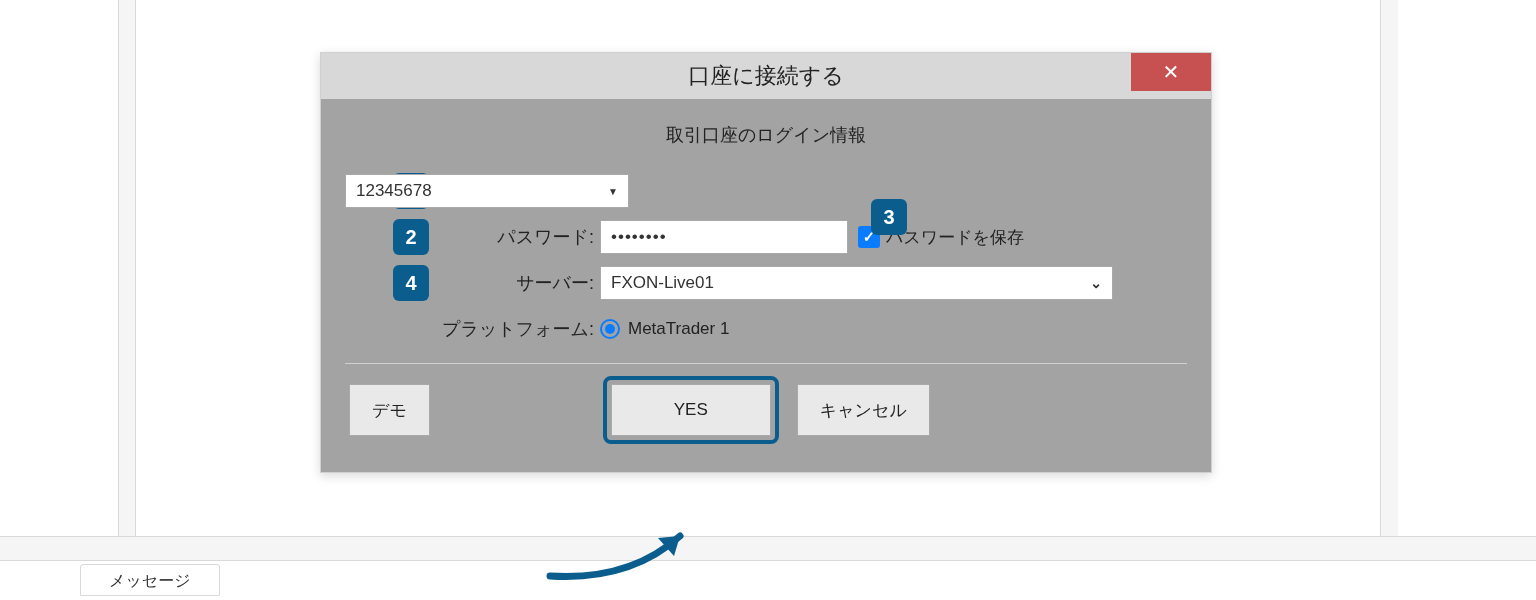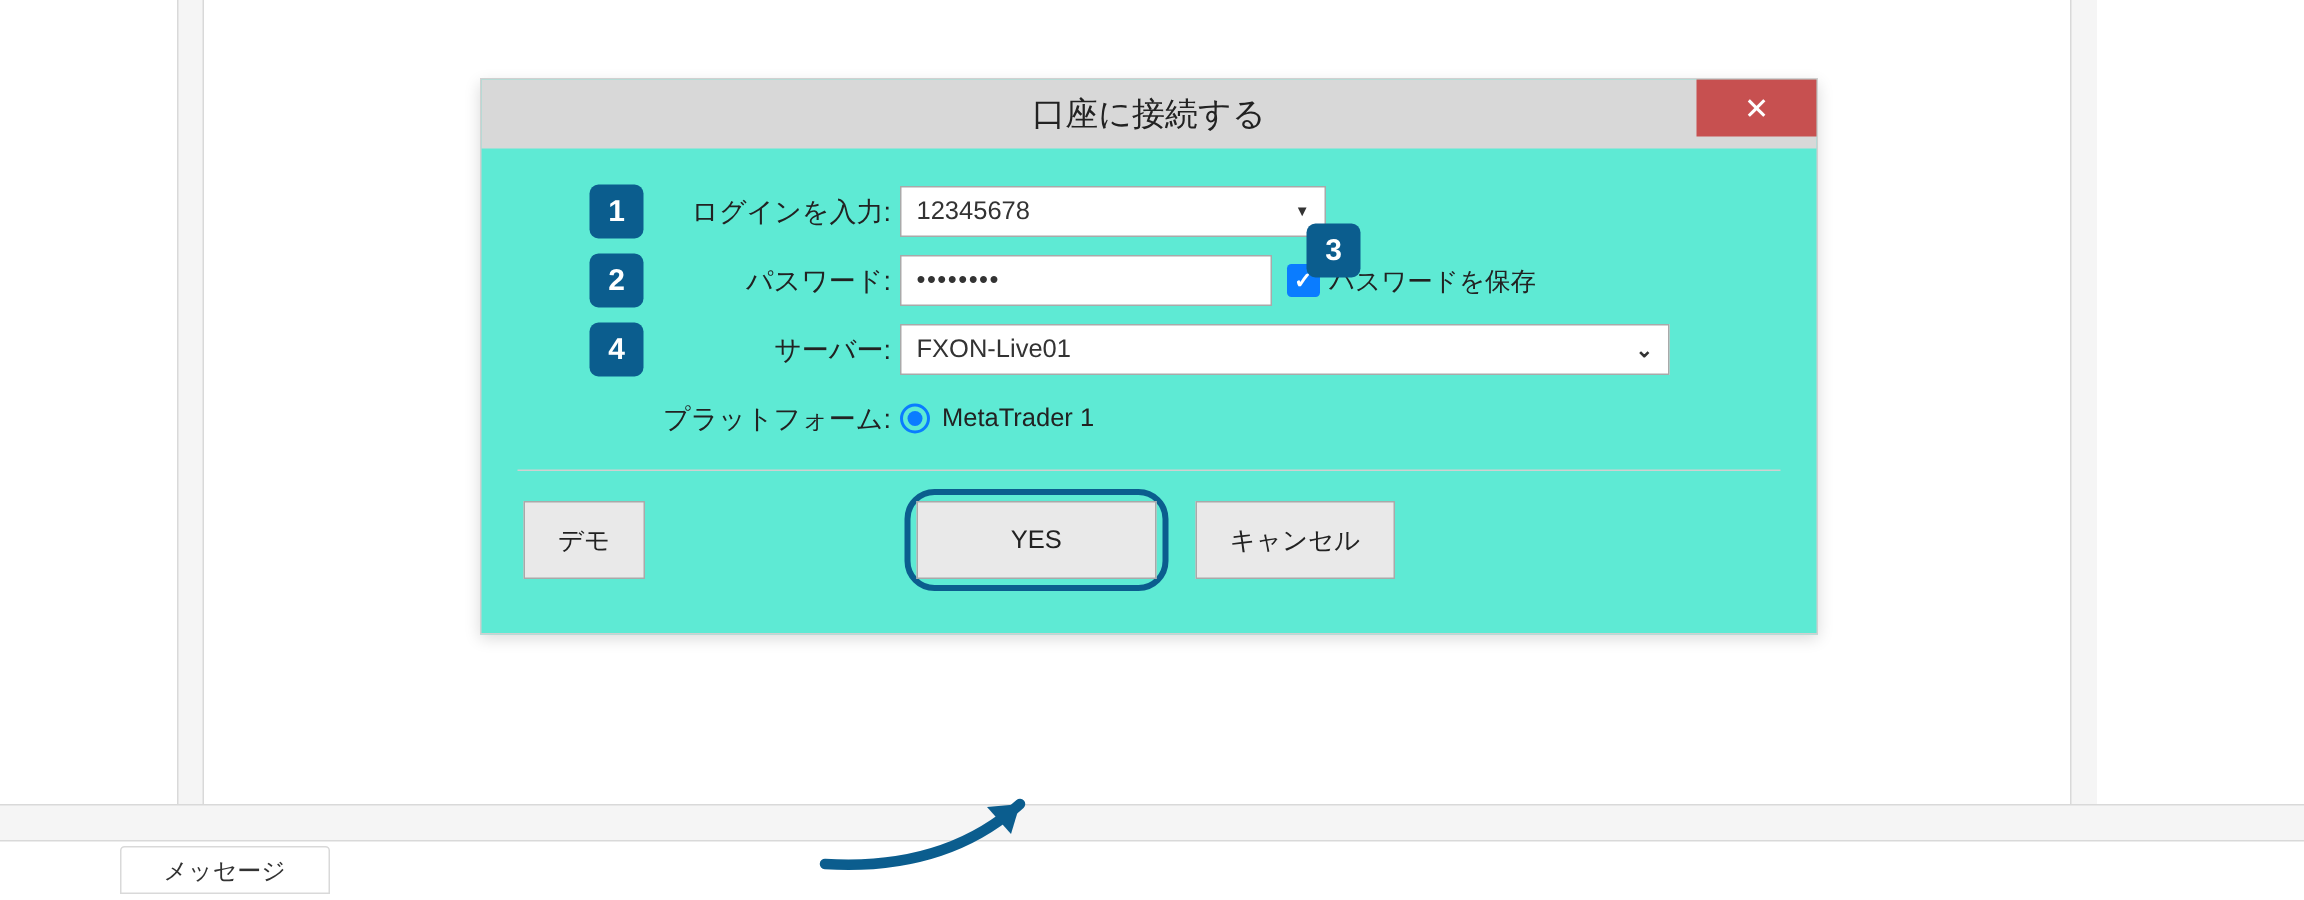--- a/index.html
+++ b/index.html
@@ -33,21 +33,21 @@
     }
     .tab {
       position:absolute; left:80px; top:564px; height:32px;
       padding:6px 28px; background:#fff; border:1px solid #d9d9d9;
       border-top-left-radius:3px; border-top-right-radius:3px;
       font-size:16px; color:#333;
     }
     
     .dialog {
       position:absolute; left:320px; top:52px; width:892px;
-      background:#5eead4; border:1px solid #d0d0d0;
+      background:#a3a3a3; border:1px solid #d0d0d0;
       box-shadow:0 3px 10px rgba(0,0,0,0.15);
     }
     .titlebar {
       height:46px; background:#d8d8d8;
       display:flex; align-items:center; justify-content:center;
       position:relative; font-size:22px; color:#222;
     }
     .close-btn {
       position:absolute; right:0; top:0; width:80px; height:38px;
       background:#c75050; color:#fff; display:flex; align-items:center; justify-content:center;
@@ -101,21 +101,21 @@
     .buttons {
       display:flex; align-items:center; padding:0 4px 18px 4px; gap:18px;
     }
     .btn {
       height:52px; padding:0 22px; background:#e9e9e9;
       border:1px solid #a9a9a9; font-size:17px; color:#222;
       display:flex; align-items:center; justify-content:center;
       cursor:pointer;
     }
     .btn-yes-wrap {
-      margin-left:155px; padding:4px; border:4px solid #0b5d8e; border-radius:20px;
+      margin-left:155px; padding:4px; border:4px solid #0b5d8e; border-radius:8px;
     }
     .btn-yes { width:160px; }
     .btn-cancel { }
     
     .arrow {
       position:absolute; left:540px; top:516px; width:220px; height:70px;
       pointer-events:none;
     }
   </style>
 </head>
@@ -129,24 +129,24 @@
 <div class="tab">メッセージ</div>
 
 <div class="dialog">
   <div class="titlebar">
     <span>口座に接続する</span>
     <div class="close-btn">
       <span>✕</span>
     </div>
   </div>
   <div class="content">
+    <div class="subtitle">取引口座のログイン情報</div>
 
     <div class="row">
       <div class="marker marker-pos1">1</div>
-      <div class="label">ログインを入力:</div>
       <div class="input combo-small">
         <span>12345678</span>
         <span class="caret">▼</span>
       </div>
     </div>
 
     <div class="row">
       <div class="marker marker-pos2">2</div>
       <div class="marker marker-pos3">3</div>
       <div class="label">パスワード:</div>

